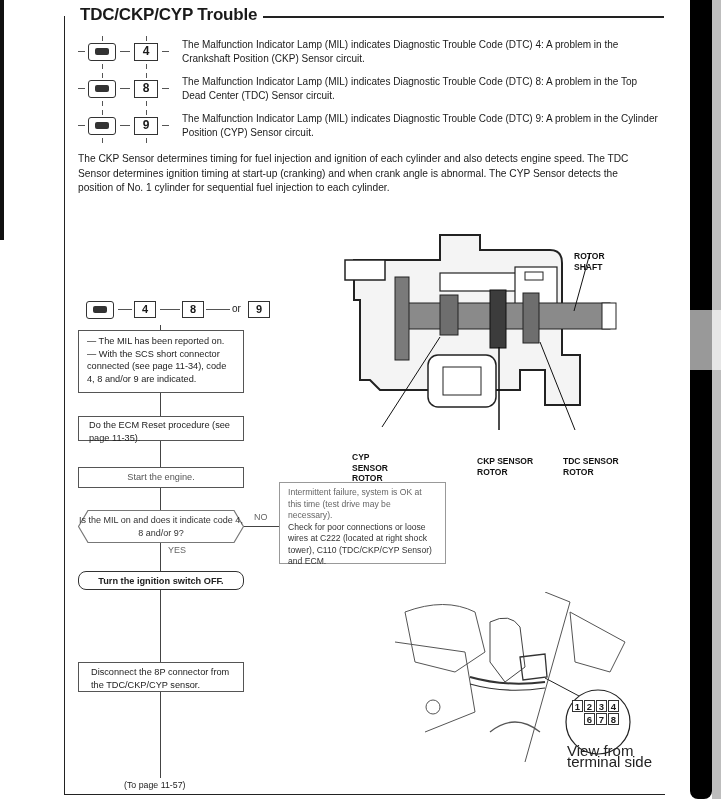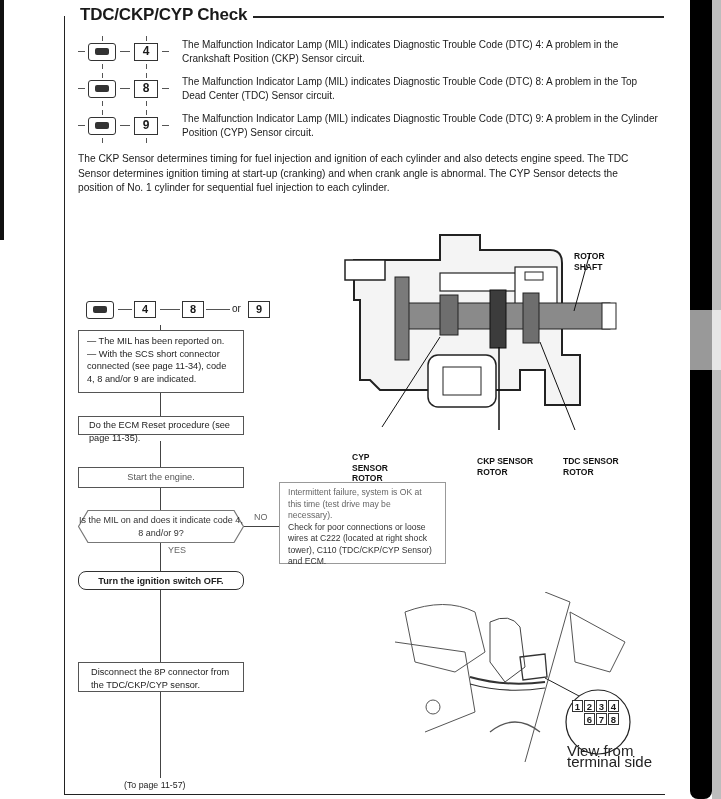--- a/index.html
+++ b/index.html
@@ -68,21 +68,21 @@
     .edge-light { position:absolute; left:712px; top:0; width:9px; height:799px; background:#bdbdbd; }
     .edge-light-mid { position:absolute; left:712px; top:310px; width:9px; height:60px; background:#e6e6e6; }
     .left-marks { position:absolute; left:0; top:0; width:4px; height:240px; background:#111; }
   </style>
 </head>
 <body>
 
 <div class="left-marks"></div>
 <div class="page-frame"></div>
 <div class="title-rule"></div>
-<div class="title">TDC/CKP/CYP Check</div>
+<div class="title">TDC/CKP/CYP Trouble</div>
 
 <div class="dtc-row" style="top:36px;">
   <div class="dtc-icons">
     <div class="mil-lamp"></div>
     <div class="code-box">4</div>
     <div class="ray" style="left:0;top:15px;width:7px;height:1px;"></div>
     <div class="ray" style="left:42px;top:15px;width:10px;height:1px;"></div>
     <div class="ray" style="left:84px;top:15px;width:7px;height:1px;"></div>
     <div class="ray" style="left:24px;top:0;width:1px;height:5px;"></div>
     <div class="ray" style="left:24px;top:28px;width:1px;height:5px;"></div>
@@ -142,21 +142,21 @@
 <div class="vline" style="left:160px;top:543px;height:28px;"></div>
 <div class="vline" style="left:160px;top:590px;height:72px;"></div>
 <div class="vline" style="left:160px;top:692px;height:86px;"></div>
 <div class="hline" style="left:244px;top:526px;width:35px;"></div>
 
 <div class="fbox" style="left:78px;top:330px;width:166px;height:63px;padding:4px 8px;">
   <div>— The MIL has been reported on.</div>
   <div>— With the SCS short connector connected (see page 11-34), code 4, 8 and/or 9 are indicated.</div>
 </div>
 
-<div class="fbox" style="left:78px;top:416px;width:166px;height:19px;padding:2px 10px;">Do the ECM Reset procedure (see page 11-35).</div>
+<div class="fbox" style="left:78px;top:416px;width:166px;height:25px;padding:2px 10px;">Do the ECM Reset procedure (see page 11-35).</div>
 
 <div class="fbox" style="left:78px;top:467px;width:166px;height:21px;padding:3px 0;text-align:center;color:#555;">Start the engine.</div>
 
 <div class="diamond">
   <svg width="166" height="33" viewBox="0 0 166 33">
     <polygon points="10,0.5 156,0.5 165.5,16.5 156,32.5 10,32.5 0.5,16.5" fill="#fff" stroke="#777" stroke-width="1.2"></polygon>
   </svg>
   <div class="diamond-text">Is the MIL on and does it indicate code 4, 8 and/or 9?</div>
 </div>
 <div class="label-small" style="left:254px;top:512px;">NO</div>

